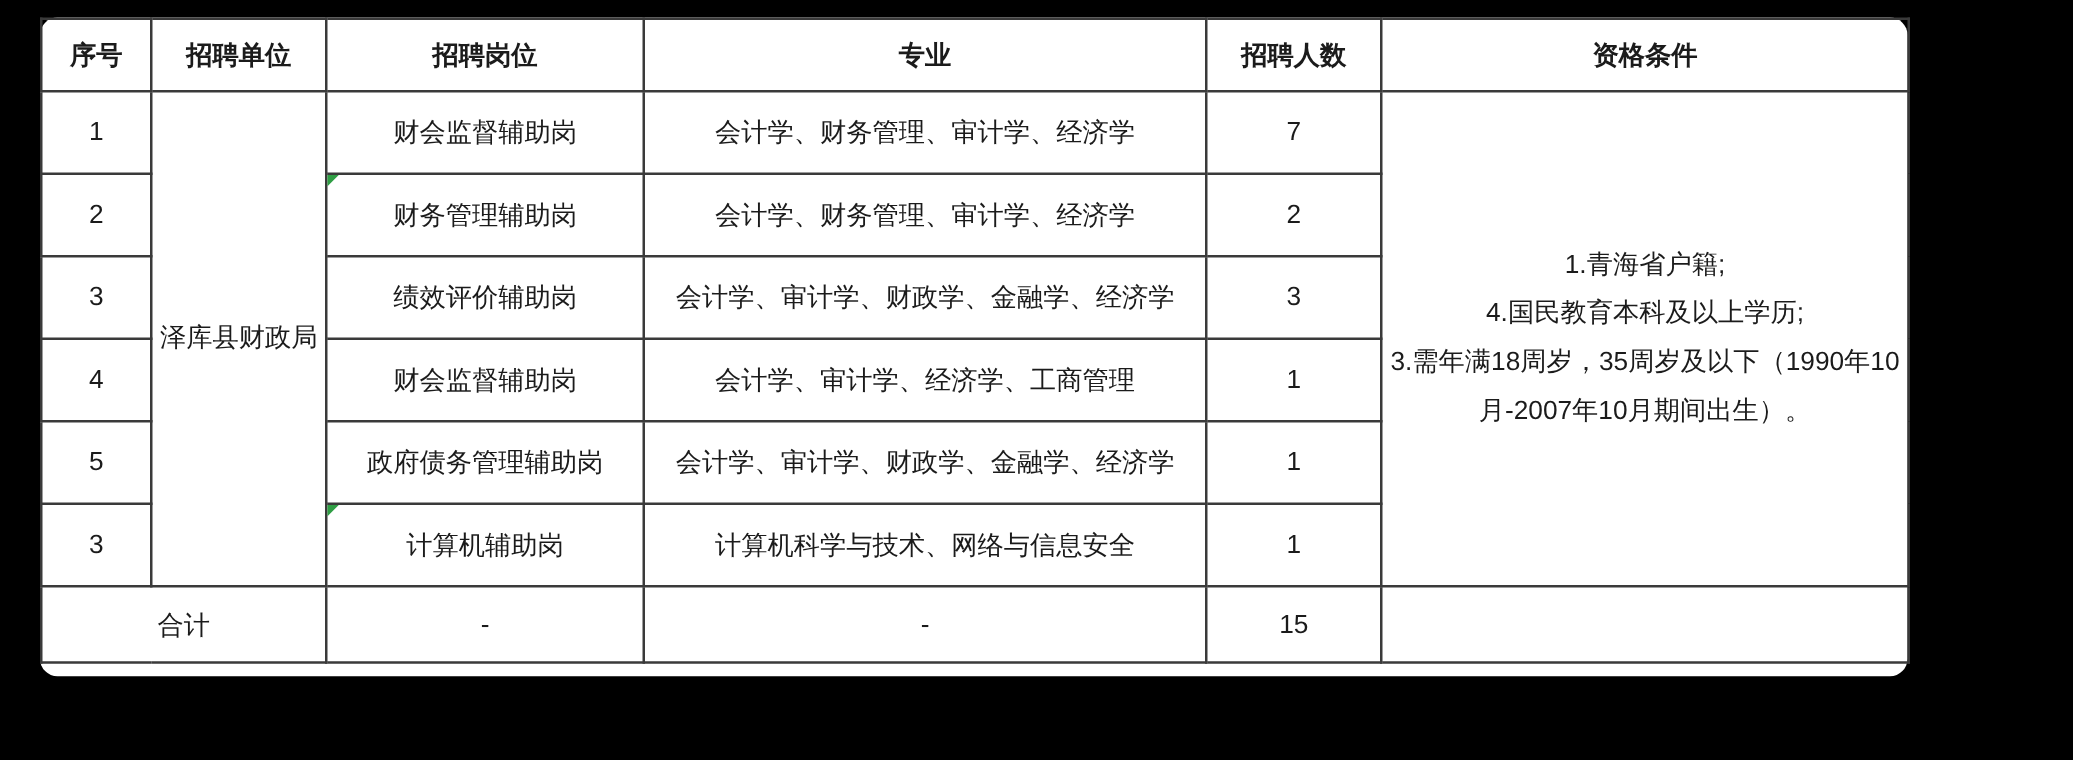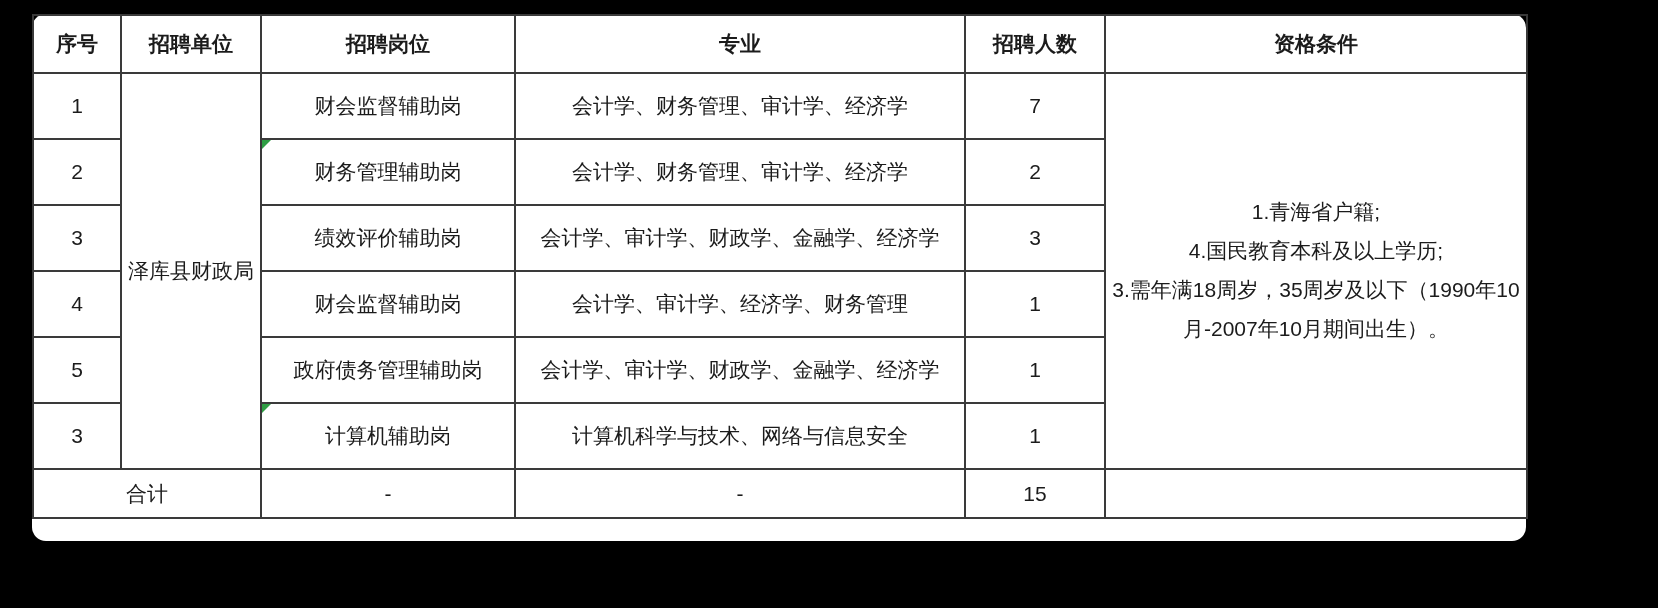--- a/index.html
+++ b/index.html
@@ -68,21 +68,21 @@
     margin-top: 40px;
   }
   .qual-cell .q-line {
     display: block;
     white-space: nowrap;
   }
   .qual-cell .q-line.wrap {
     white-space: normal;
   }
   .total-row td {
-    height: 49px;
+    height: 61px;
   }
   .total-label {
     font-size: 26px;
   }
   .dash {
     font-size: 25px;
   }
   
   .tri-mark {
     position: relative;
@@ -140,21 +140,21 @@
       </tr>
       <tr>
         <td>3</td>
         <td>绩效评价辅助岗</td>
         <td>会计学、审计学、财政学、金融学、经济学</td>
         <td>3</td>
       </tr>
       <tr>
         <td>4</td>
         <td>财会监督辅助岗</td>
-        <td>会计学、审计学、经济学、财务管理</td>
+        <td>会计学、审计学、经济学、工商管理</td>
         <td>1</td>
       </tr>
       <tr>
         <td>5</td>
         <td>政府债务管理辅助岗</td>
         <td>会计学、审计学、财政学、金融学、经济学</td>
         <td>1</td>
       </tr>
       <tr>
         <td>3</td>

